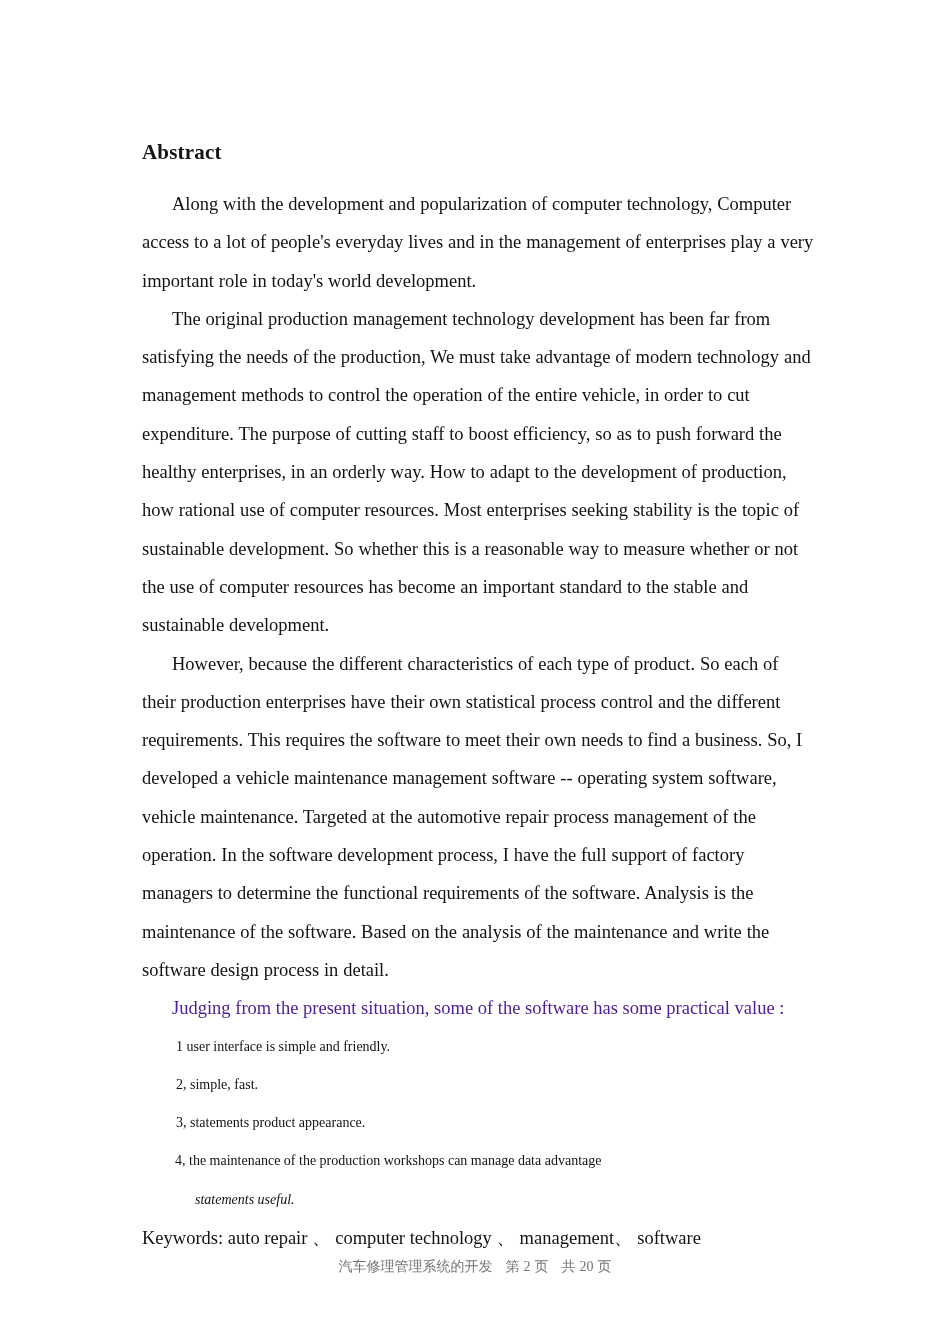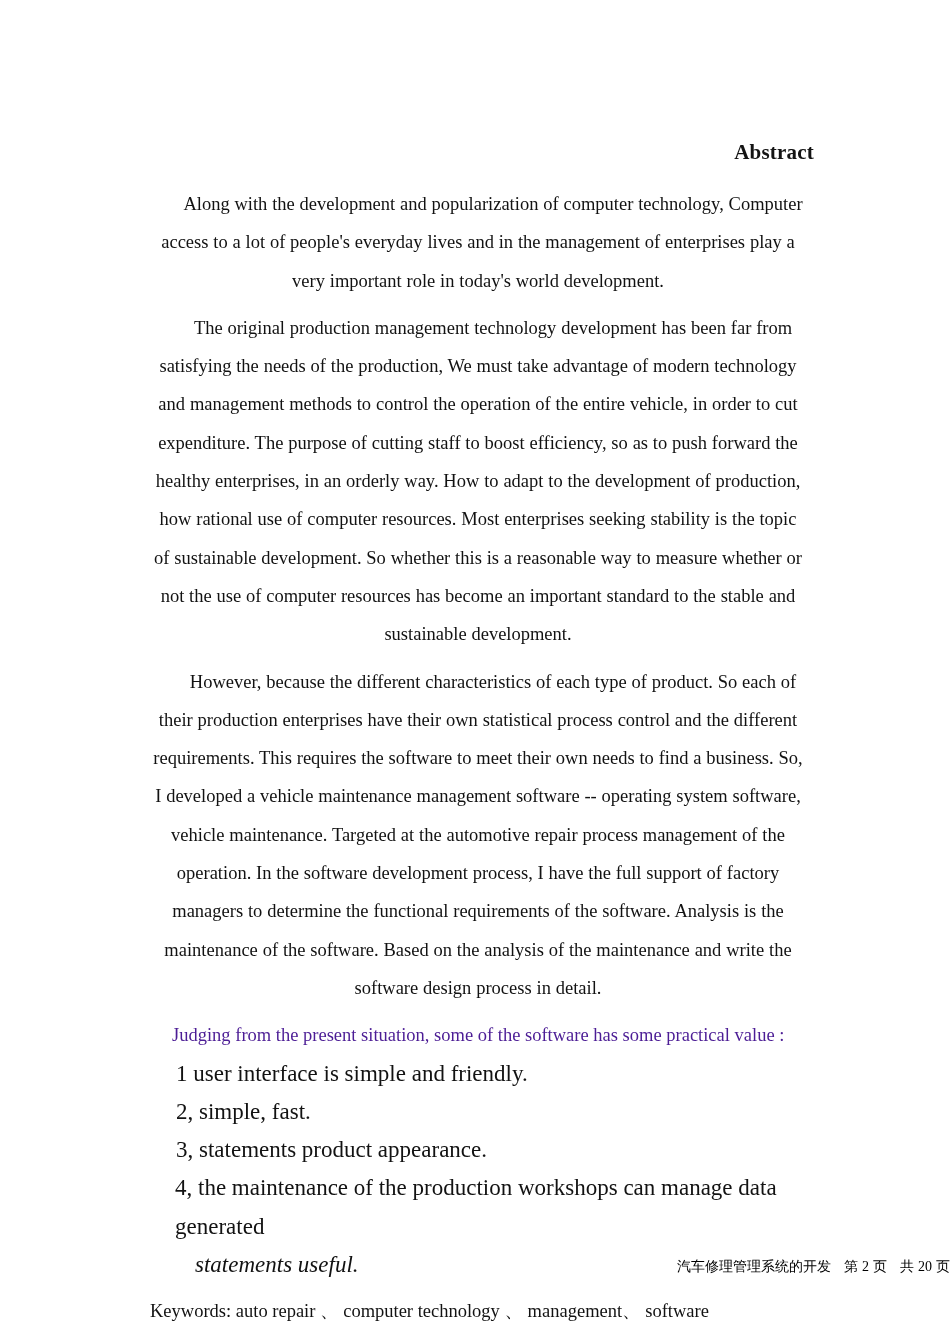--- a/index.html
+++ b/index.html
@@ -16,85 +16,85 @@
     font-family: "Liberation Serif", "DejaVu Serif", serif;
     color: #111111;
   }
   .doc-body {
     position: absolute;
     left: 142px;
     top: 133px;
     width: 672px;
   }
   .doc-title {
-    text-align: right;
+    text-align: left;
     font-size: 21px;
     line-height: 38px;
     letter-spacing: 0.2px;
     margin: 0 0 14px 0;
     color: #141414;
   }
   .para {
     font-size: 18.5px;
     line-height: 38.3px;
-    text-align: center;
+    text-align: left;
     text-indent: 30px;
-    margin: 9px;
+    margin: 0;
     color: #121212;
     word-spacing: 0.2px;
   }
   .para + .para {
     margin-top: 0px;
     font-family: Liberation Serif, serif;
   }
   .lead-in {
     font-size: 18.5px;
     line-height: 38.3px;
     text-indent: 30px;
     margin: 0;
     color: #4c1d95;
   }
   .list {
     list-style: none;
     margin: 0;
     padding: 0;
   }
   .list-item {
-    font-size: 23px;
+    font-size: 14px;
     line-height: 38.3px;
     margin: 0;
     padding-left: 36px;
     text-indent: -2px;
     color: #121212;
   }
   .list-item.wrap {
     padding-left: 33px;
     text-indent: 0;
   }
   .list-item .cont {
     display: block;
     padding-left: 20px;
     font-style: italic;
   }
   .keywords {
     font-size: 18.5px;
     line-height: 38.3px;
-    margin: 8px;
+    margin: 0;
     text-indent: 0;
     color: #121212;
   }
   .footer {
     position: absolute;
     left: 0;
     right: 0;
     top: 1256px;
-    text-align: right;
+    text-align: center;
     font-size: 14px;
     line-height: 22px;
-    color: #000000;
+    color: #737373;
     font-family: "Liberation Serif", "DejaVu Serif", serif;
   }
   .footer .seg {
     display: inline-block;
   }
   .footer .gap-lg { display: inline-block; width: 13px; }
   .footer .gap-sm { display: inline-block; width: 4px; }
 </style>
 </head>
 <body>
@@ -109,21 +109,21 @@
     <p class="para">The original production management technology development has been far from satisfying the needs of the production, We must take advantage of modern technology and management methods to control the operation of the entire vehicle, in order to cut expenditure. The purpose of cutting staff to boost efficiency, so as to push forward the healthy enterprises, in an orderly way. How to adapt to the development of production, how rational use of computer resources. Most enterprises seeking stability is the topic of sustainable development. So whether this is a reasonable way to measure whether or not the use of computer resources has become an important standard to the stable and sustainable development.</p>
     <p class="para">However, because the different characteristics of each type of product. So each of their production enterprises have their own statistical process control and the different requirements. This requires the software to meet their own needs to find a business. So, I developed a vehicle maintenance management software -- operating system software, vehicle maintenance. Targeted at the automotive repair process management of the operation. In the software development process, I have the full support of factory managers to determine the functional requirements of the software. Analysis is the maintenance of the software. Based on the analysis of the maintenance and write the software design process in detail.</p>
 
     <p class="lead-in">Judging from the present situation, some of the software has some practical value :</p>
 
     <ul class="list">
       <li class="list-item">1 user interface is simple and friendly.</li>
       <li class="list-item">2, simple, fast.</li>
       <li class="list-item">3, statements product appearance.</li>
       <li class="list-item wrap">
-        <span>4, the maintenance of the production workshops can manage data generated</span>
+        <span>4, the maintenance of the production workshops can manage data advantage</span>
         <span class="cont">statements useful.</span>
       </li>
     </ul>
 
     <p class="keywords">Keywords: auto repair 、 computer technology 、 management、  software</p>
 
   </div>
 
   <div class="footer">
     <span class="seg">汽车修理管理系统的开发</span><span class="gap-lg"></span><span class="seg">第</span><span class="gap-sm"></span><span class="seg">2</span><span class="gap-sm"></span><span class="seg">页</span><span class="gap-lg"></span><span class="seg">共</span><span class="gap-sm"></span><span class="seg">20</span><span class="gap-sm"></span><span class="seg">页</span>

